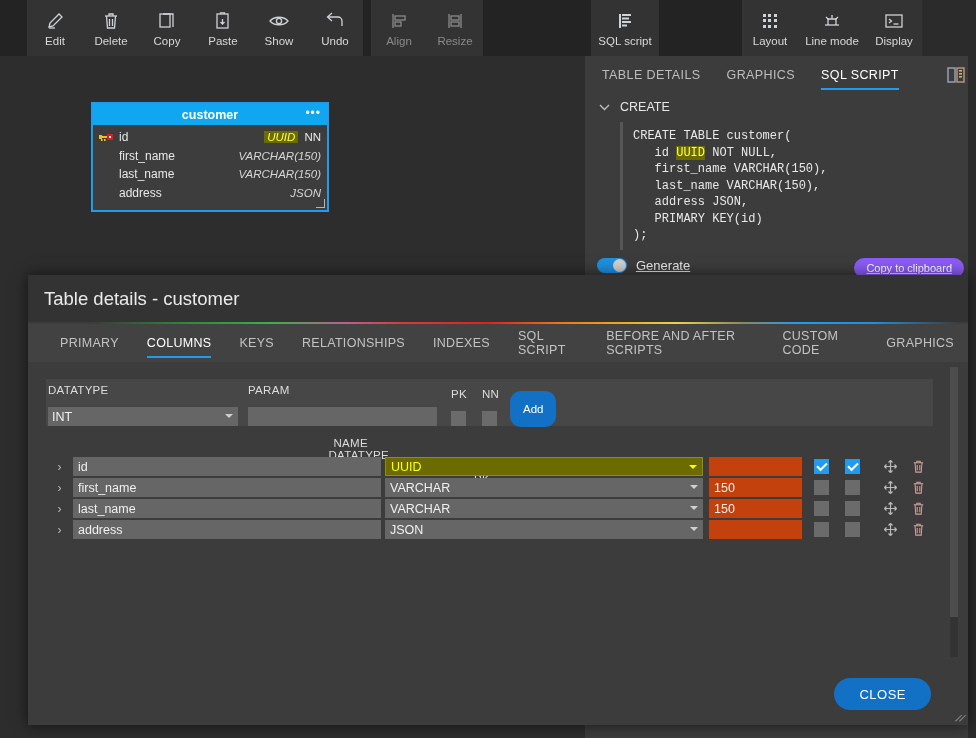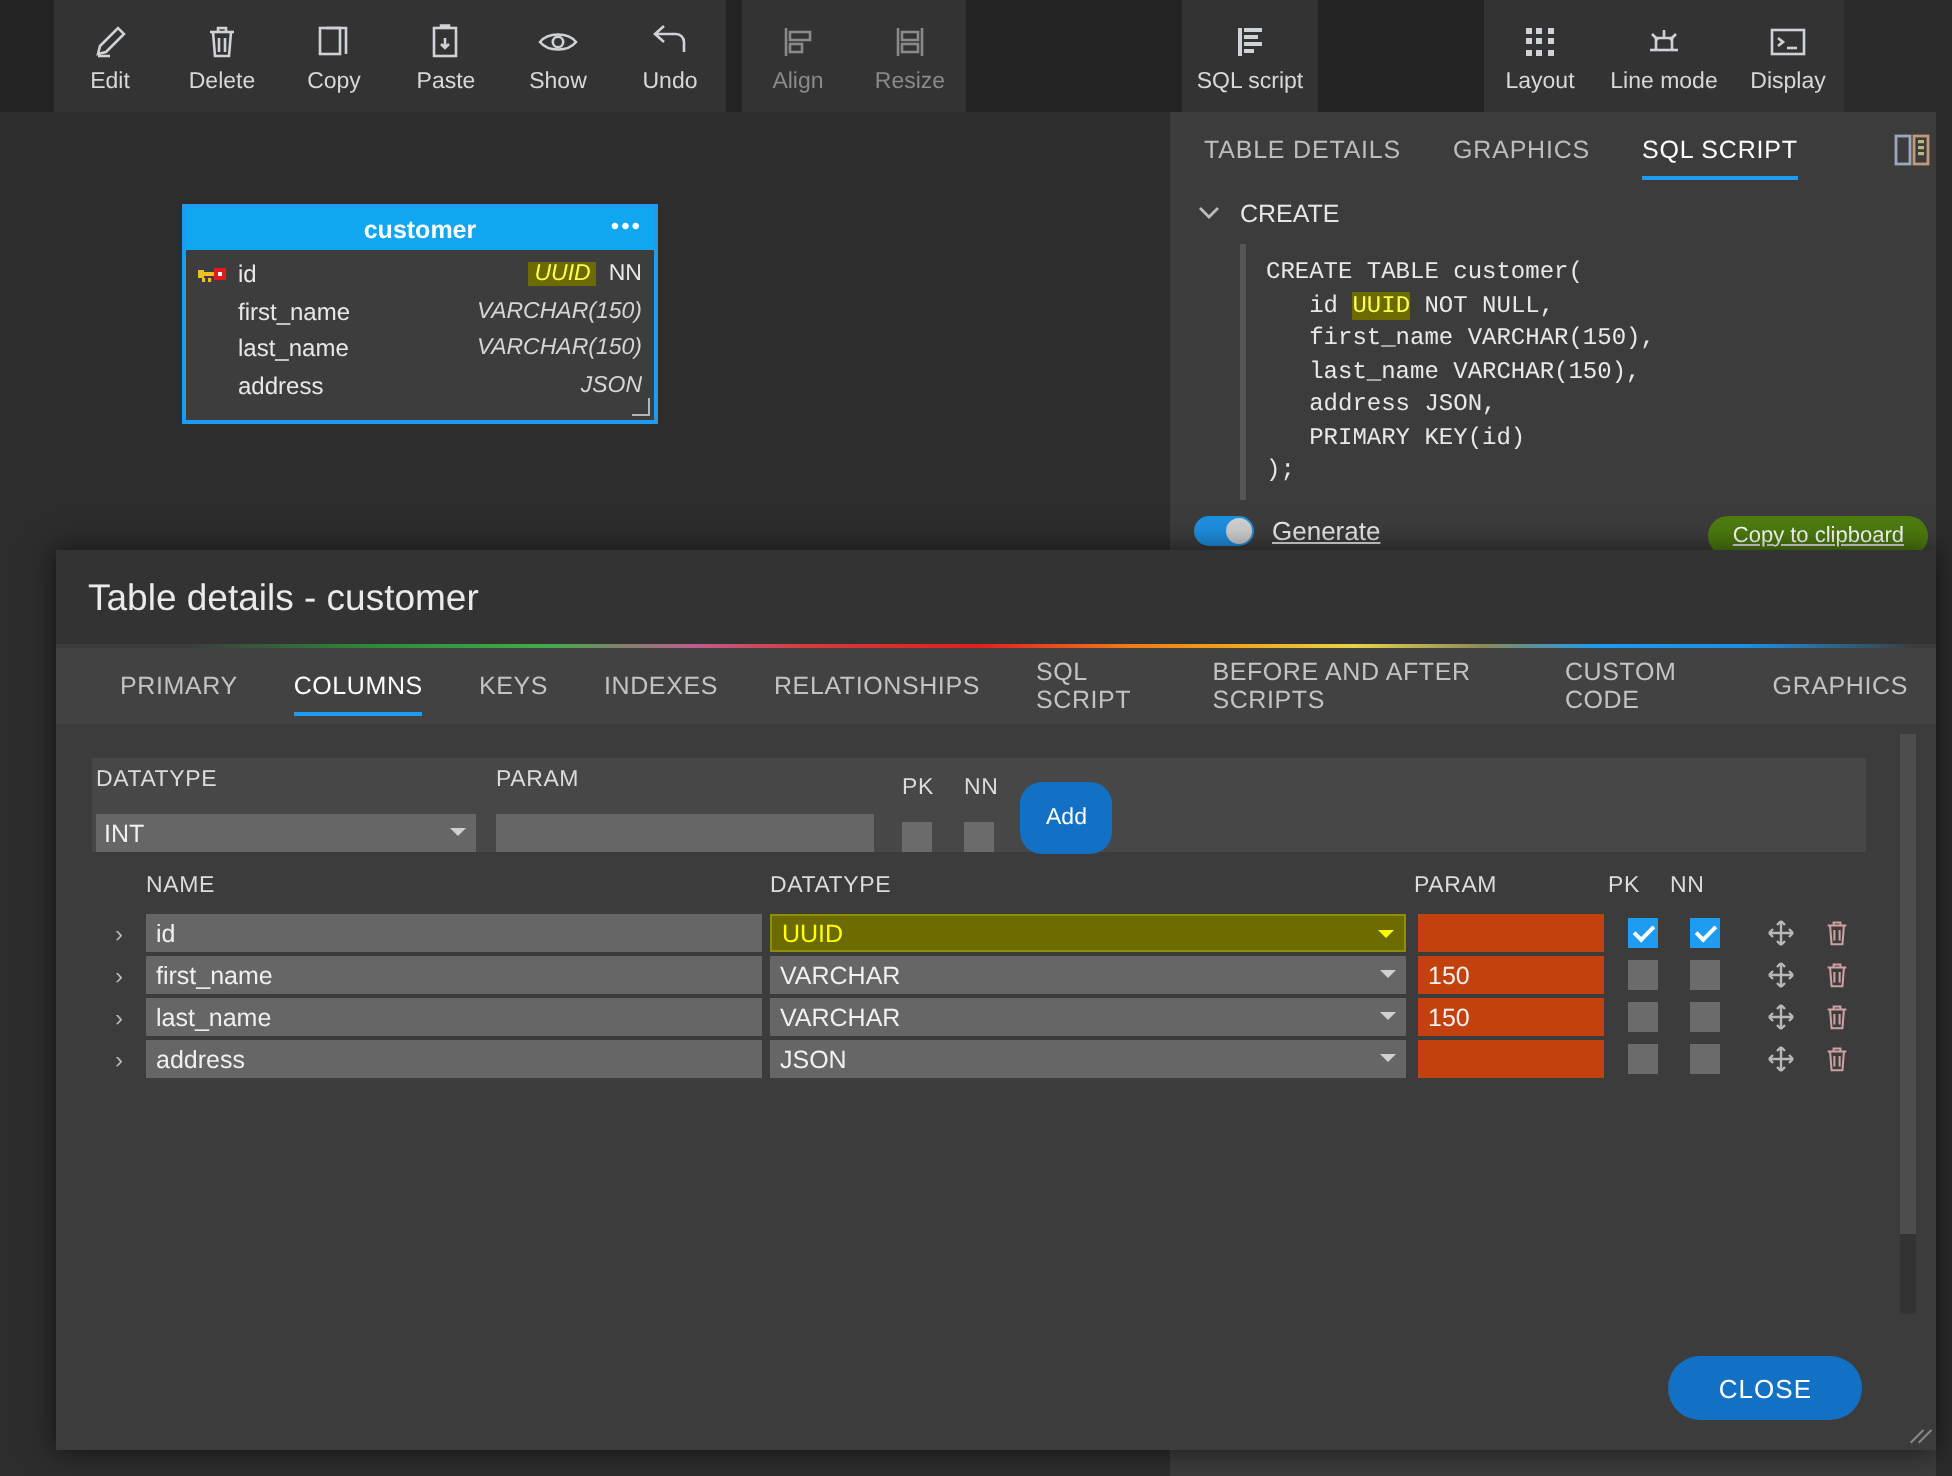--- a/index.html
+++ b/index.html
@@ -87,21 +87,21 @@
     margin: 2px 12px 0 35px; border-left: 3px solid #565656; padding: 6px 0 6px 10px;
     font-family: "Liberation Mono", monospace; font-size: 12px; line-height: 16.5px;
     color: #e8e8e8; white-space: pre;
   }
   .sqlbox .hl { background: #6b6b00; color: #ffff4d; }
   .gen-row { display: flex; align-items: flex-start; padding: 8px 12px 0 12px; text-decoration: underline; }
   .toggle { width: 30px; height: 15px; border-radius: 8px; background: #1f8fe0; position: relative; cursor: pointer; }
   .toggle .knob { position: absolute; right: 1px; top: 1px; width: 13px; height: 13px; border-radius: 50%; background: #cfcfcf; }
   .gen-label { font-size: 13px; color: #e8e8e8; margin-left: 9px; }
   .copybtn {
-    margin-left: auto; background: #4d7c0f; color: #fff; border: none; border-radius: 10px;
+    margin-left: auto; background: #8b5cf6; color: #fff; border: none; border-radius: 10px;
     font-size: 11px; padding: 4px 12px; cursor: pointer; font-family: "Liberation Sans", sans-serif;
   }
 
   
   .modal {
     position: absolute; left: 28px; top: 275px; width: 940px; height: 450px;
     background: #3c3c3c; box-shadow: 0 0 14px rgba(0,0,0,.6);
   }
   .modal-title-bar { height: 47px; background: #333333; display: flex; align-items: center; padding-left: 16px; }
   .modal-title { font-size: 18.5px; color: #eaeaea; }
@@ -148,21 +148,21 @@
   .cbox { width: 15px; height: 15px; background: #6b6b6b; cursor: pointer; }
   .cbox.on { background: #1f9cf0; display: flex; align-items: center; justify-content: center; }
   .cbox.on::after { content: ""; width: 8px; height: 4px; border-left: 2px solid #fff; border-bottom: 2px solid #fff; transform: rotate(-45deg) translate(1px,-1px); }
   .addbtn {
     background: #1271c4; color: #fff; border: none; border-radius: 11px; font-size: 11.5px;
     height: 36px; padding: 0 13px; cursor: pointer; font-family: Liberation Sans, sans-serif;
   }
 
   
   .grid { position: absolute; left: 18px; top: 75px; width: 887px; }
-  .grid-head { display: flex; height: 19px; align-items: flex-start; font-size: 11.5px; color: #dcdcdc; letter-spacing: .3px; }
+  .grid-head { display: flex; height: 19px; align-items: center; font-size: 11.5px; color: #dcdcdc; letter-spacing: .3px; flex-direction: column; }
   .grow { display: flex; align-items: center; height: 21px; margin-bottom: 0px; }
   .g-exp { width: 27px; display: flex; align-items: center; justify-content: center; color: #b9b9b9; font-size: 12px; cursor: pointer; }
   .g-name {
     background: #666666; height: 19px; display: flex; align-items: center;
     padding: 0 5px; font-size: 12.5px; color: #f0f0f0; cursor: text;
   }
   .g-type {
     background: #666666; height: 19px; display: flex; align-items: center;
     padding: 0 5px; font-size: 12.5px; color: #f0f0f0; position: relative; cursor: pointer;
   }
@@ -451,22 +451,22 @@
 
     <div class="modal-title-bar">
       <span class="modal-title">Table details - customer</span>
     </div>
     <div class="rainbow"></div>
 
     <div class="modal-tabs">
       <div class="mtab">PRIMARY</div>
       <div class="mtab active">COLUMNS</div>
       <div class="mtab">KEYS</div>
+      <div class="mtab">RELATIONSHIPS</div>
       <div class="mtab">INDEXES</div>
-      <div class="mtab">RELATIONSHIPS</div>
       <div class="mtab">SQL SCRIPT</div>
       <div class="mtab">BEFORE AND AFTER SCRIPTS</div>
       <div class="mtab">CUSTOM CODE</div>
       <div class="mtab">GRAPHICS</div>
     </div>
 
     <div class="modal-content">
 
       <div class="form-strip">
         <div class="fs-col" style="margin-left:2px">

